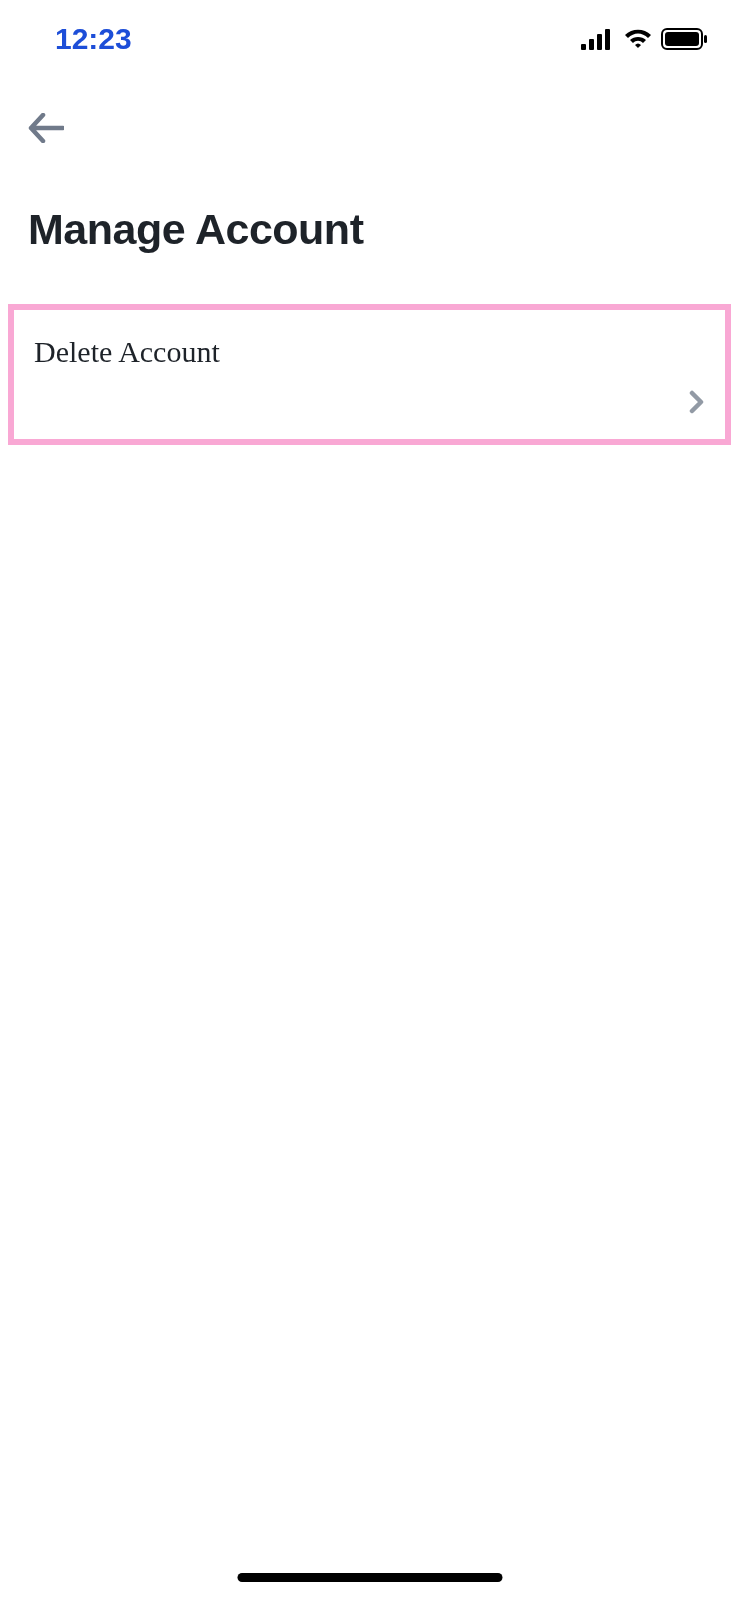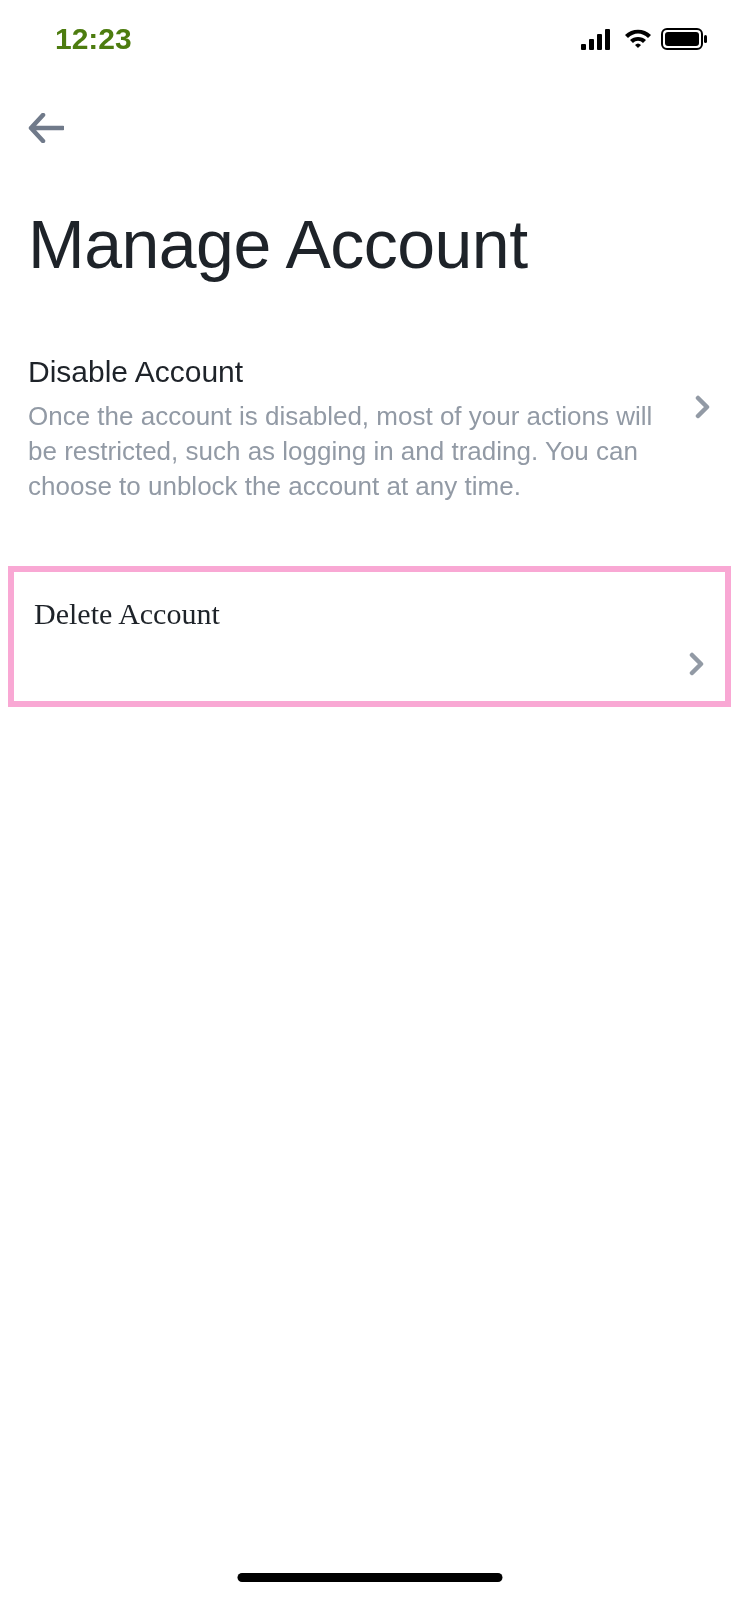--- a/index.html
+++ b/index.html
@@ -18,21 +18,21 @@
     .status-bar {
       display: flex;
       justify-content: space-between;
       align-items: center;
       padding: 18px 30px 0 55px;
       height: 60px;
     }
     .status-time {
       font-size: 30px;
       font-weight: 600;
-      color: #4d7c0f;
+      color: #1d4ed8;
     }
     .status-icons {
       display: flex;
       align-items: center;
       gap: 8px;
     }
     .signal-icon svg, .wifi-icon svg, .battery-icon svg {
       display: block;
     }
     .nav-bar {
@@ -40,22 +40,22 @@
     }
     .back-button {
       width: 40px;
       height: 40px;
       display: flex;
       align-items: center;
       justify-content: flex-start;
       cursor: pointer;
     }
     .page-title {
-      font-size: 68px;
-      font-weight: 400;
+      font-size: 43px;
+      font-weight: 700;
       color: #1e2329;
       padding: 55px 28px 0 28px;
       letter-spacing: -0.5px;
     }
     .options-list {
       margin-top: 50px;
     }
     .option-row {
       display: flex;
       align-items: flex-start;
@@ -144,31 +144,20 @@
         <path d="M15 2 L3 15 L15 28 M3 15 L35 15" stroke="#707a8a" stroke-width="4.5" fill="none" stroke-linecap="round" stroke-linejoin="round"></path>
       </svg>
     </span>
   </div>
 </div>
 
 <h1 class="page-title">Manage Account</h1>
 
 <div class="options-list">
 
-  <div class="option-row">
-    <div class="option-content">
-      <div class="option-title">Disable Account</div>
-      <div class="option-description">Once the account is disabled, most of your actions will be restricted, such as logging in and trading. You can choose to unblock the account at any time.</div>
-    </div>
-    <div class="option-chevron">
-      <svg width="16" height="24" viewBox="0 0 16 24">
-        <path d="M3 3 L12 12 L3 21" stroke="#929aa5" stroke-width="4.5" fill="none" stroke-linecap="round" stroke-linejoin="round"></path>
-      </svg>
-    </div>
-  </div>
 
   <div class="highlighted-box">
     <div class="option-row">
       <div class="option-content">
         <div class="option-title">Delete Account</div>
       </div>
       <div class="option-chevron">
         <svg width="16" height="24" viewBox="0 0 16 24">
           <path d="M3 3 L12 12 L3 21" stroke="#929aa5" stroke-width="4.5" fill="none" stroke-linecap="round" stroke-linejoin="round"></path>
         </svg>

